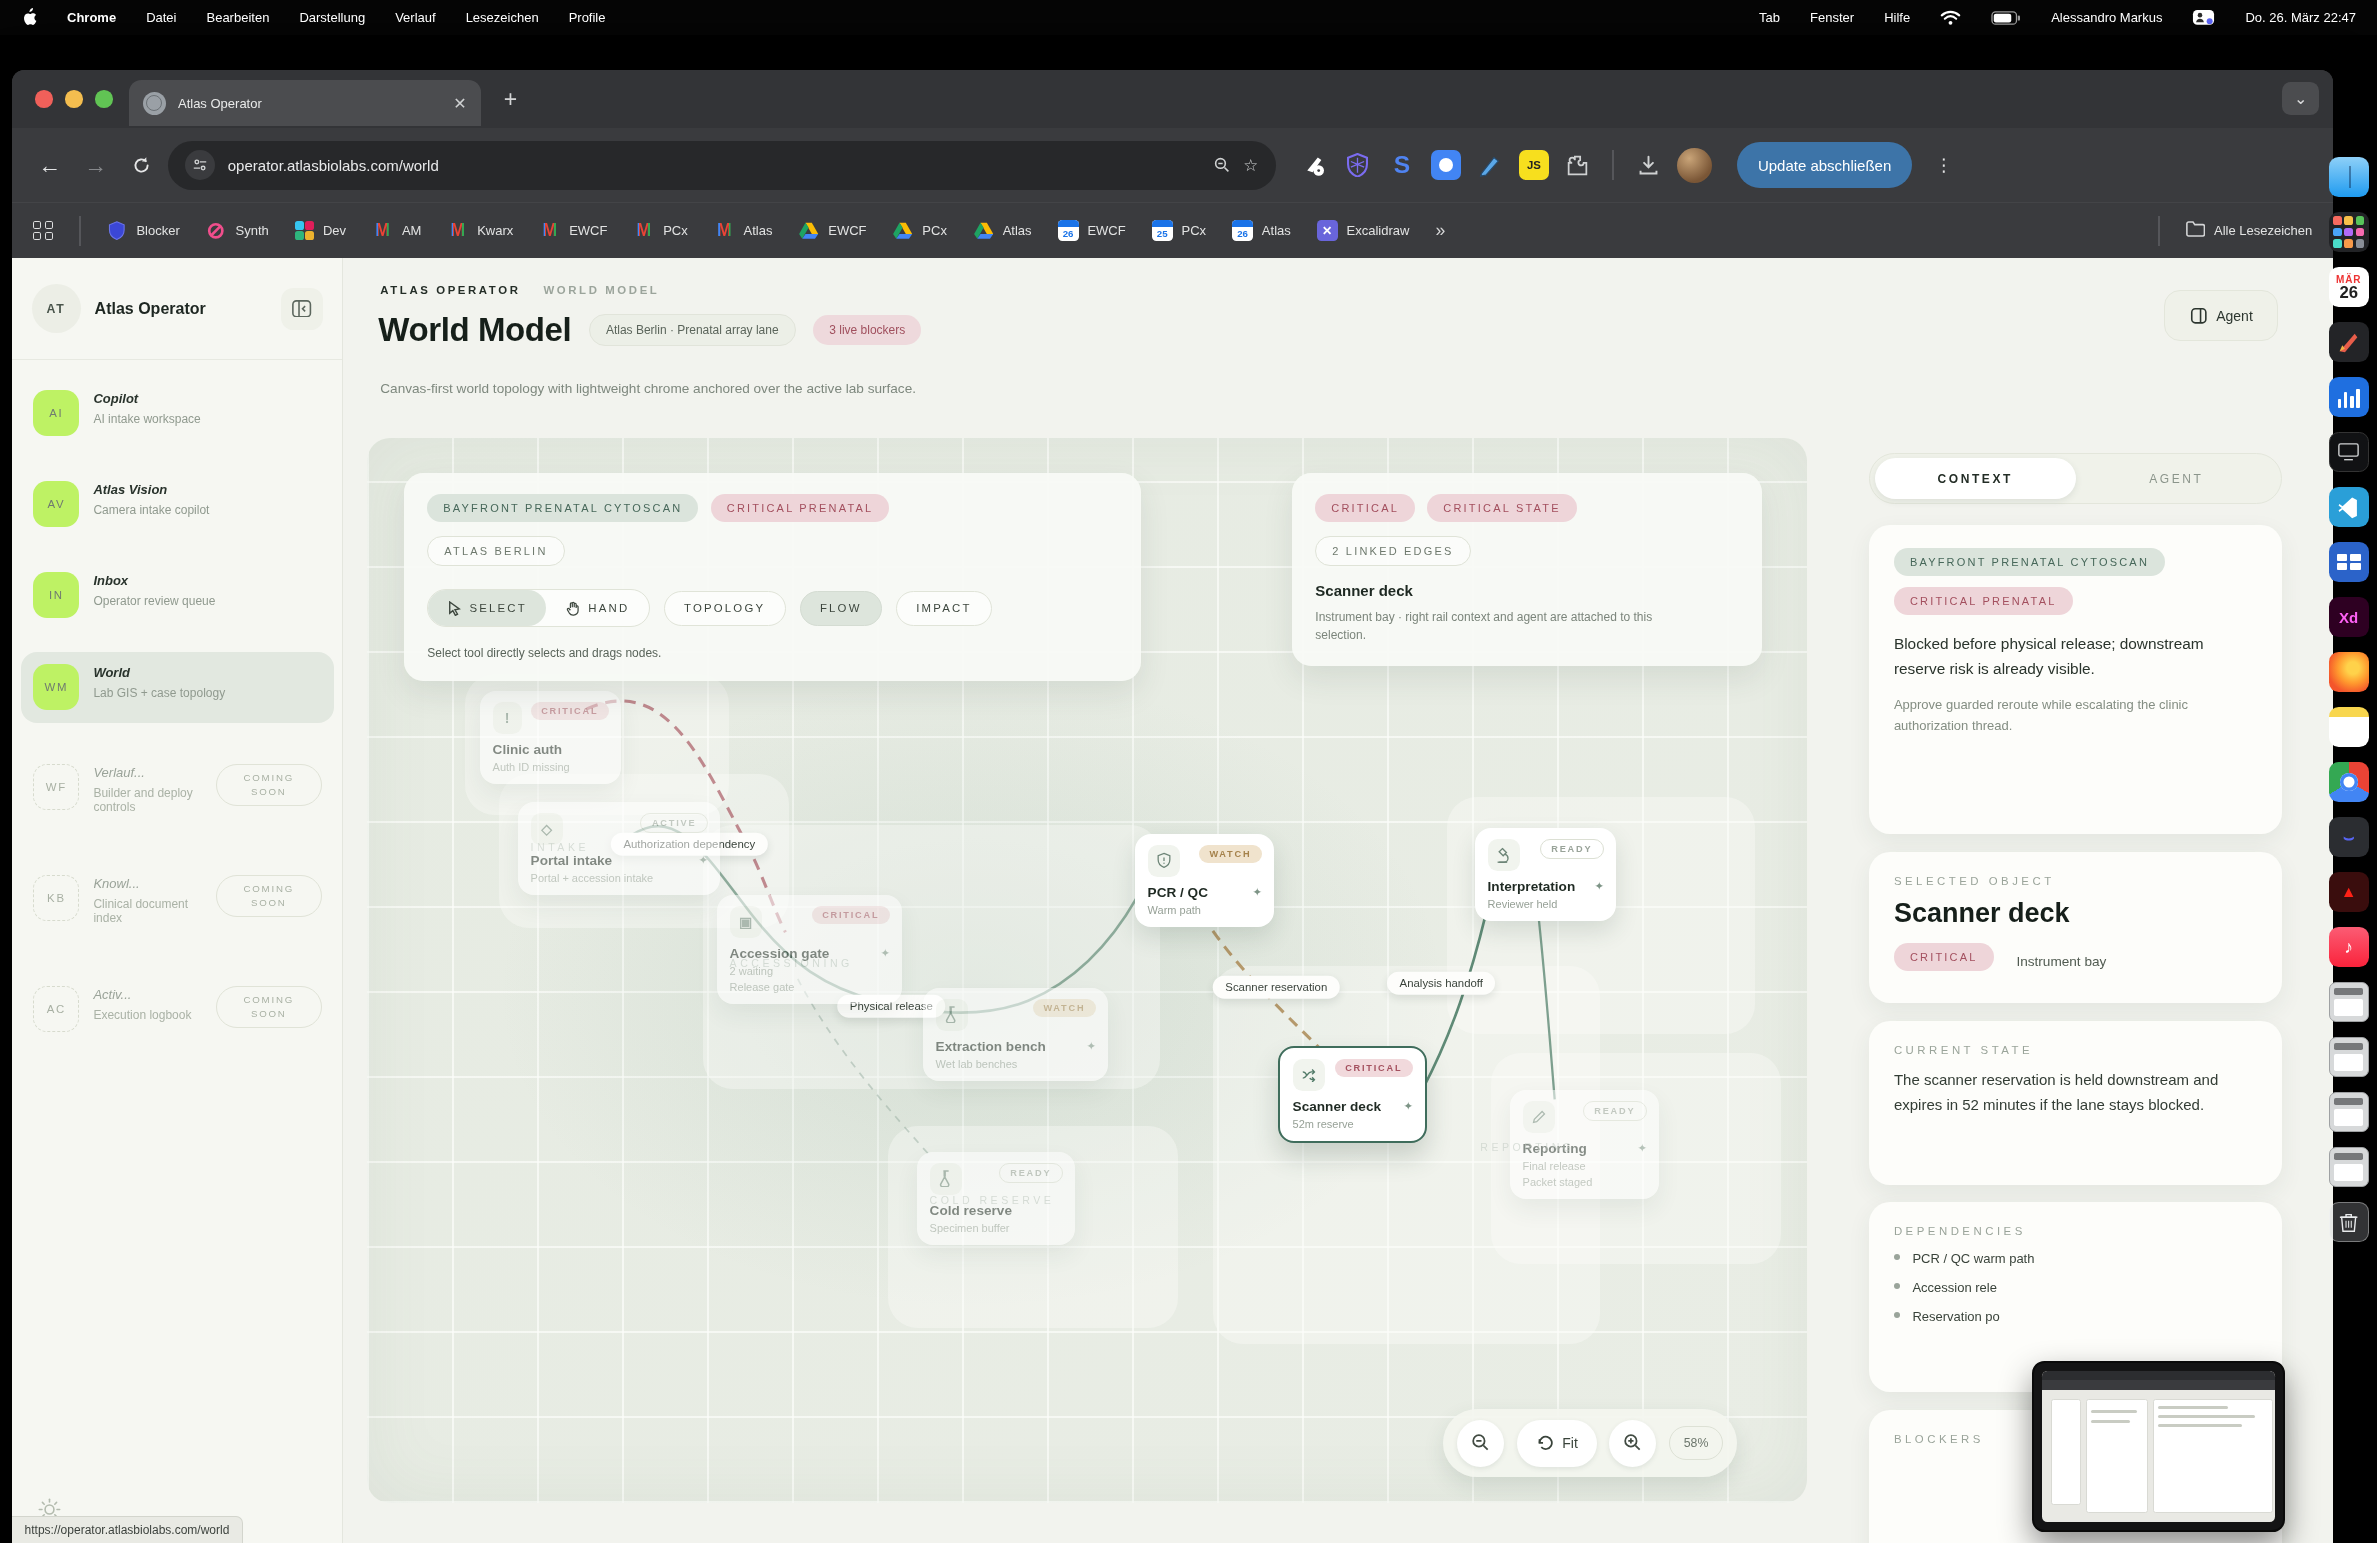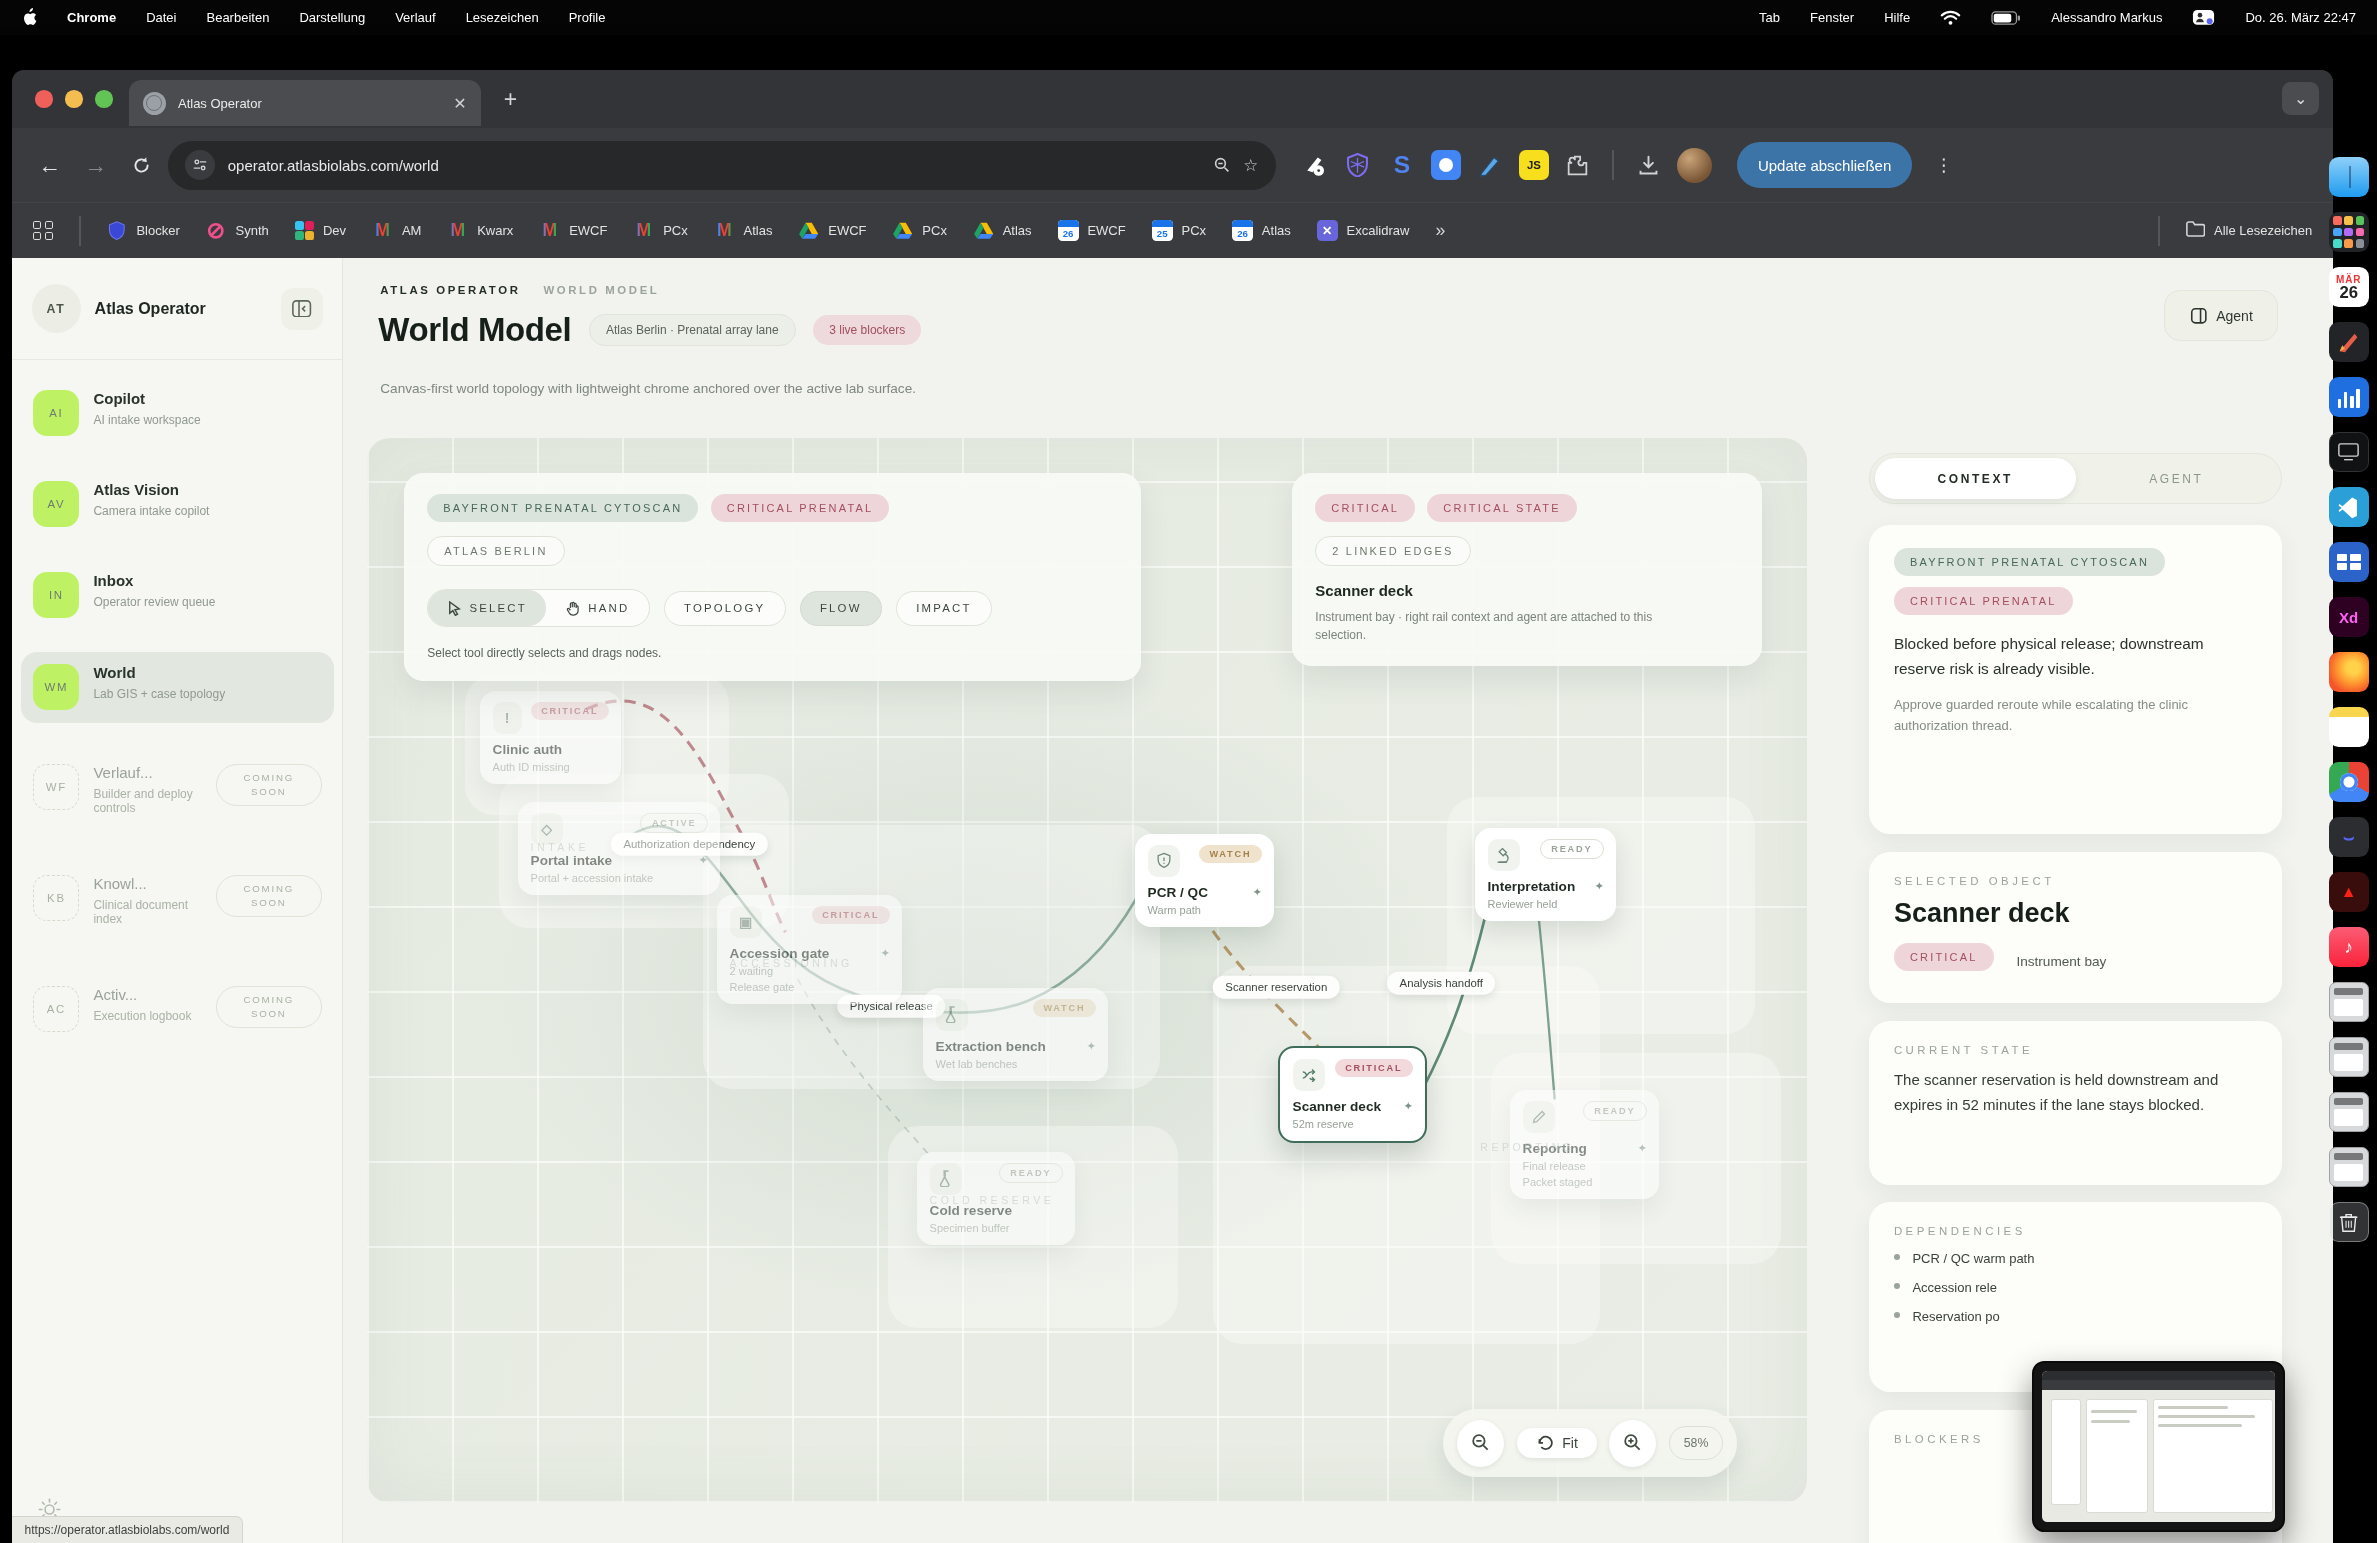--- a/index.html
+++ b/index.html
@@ -82,21 +82,21 @@
   .sb-head { height:102px; display:flex; align-items:center; padding:0 19.3px; gap:14px; border-bottom:0.9px solid #e7e9e1; }
   .sb-logo { width:49px; height:49px; border-radius:50%; background:#eceee6; display:flex; align-items:center; justify-content:center;
     font-size:12.3px; letter-spacing:1.8px; color:#4a554c; font-weight:600; }
   .sb-title { font-size:16px; font-weight:700; color:#1d2621; flex:1; }
   .sb-collapse { width:42px; height:42px; border-radius:12.3px; background:#eff1e9; display:flex; align-items:center; justify-content:center; color:#5c675e; }
   .sb-item { position:absolute; left:8.8px; width:313px; border-radius:16px; padding:12.3px 12.3px; display:flex; gap:14px; align-items:flex-start; }
   .sb-item.sel { background:#e2e8e0; }
   .sb-ic { width:46px; height:46px; border-radius:14px; background:#bef264; display:flex; align-items:center; justify-content:center;
     font-size:11.4px; letter-spacing:1.8px; color:#707b70; flex:0 0 auto; }
   .sb-item.dim .sb-ic { background:transparent; border:0.9px dashed #d7dbce; color:#a8b0a3; }
-  .sb-tt { font-size:15px; font-weight:600; color:#29332c; line-height:1.25; }
+  .sb-tt { font-size:13px; font-weight:600; color:#29332c; line-height:1.25;font-style:italic; }
   .sb-item.dim .sb-tt { color:#9aa399; font-weight:500;}
   .sb-ss { font-size:12px; color:#909a8f; margin-top:4.4px; }
   .sb-item.dim .sb-ss { color:#aab2a6; }
   .soon { float:right; margin-left:12.3px; border:0.9px solid #e0e3d7; border-radius:878px; padding:5.3px 12.3px;
     font-size:9.7px; letter-spacing:1.8px; color:#a9b1a4; text-align:center; line-height:1.5; max-width:106px;}
   .themetoggle { position:absolute; left:26px; bottom:19.3px; color:#b3bbae; }
 
   
   .crumbs { position:absolute; left:368px; top:26px; font-size:11.4px; letter-spacing:2.6px; color:#242d27; font-weight:700; }
   .crumbs .c2 { color:#9ba49b; font-weight:600; margin-left:23px; }
@@ -156,21 +156,21 @@
   .toolbtn.pillonly { border:0.9px solid #e0e4d8; background:rgba(255,255,255,.6); }
   .toolbtn.tinted { background:#dde5dc; border:0.9px solid #d4dcd2; }
   .ovl .caption { margin-top:19.3px; font-size:12px; color:#59645a; }
   .ovl-right .seltitle { font-size:15px; font-weight:700; color:#1e2922; margin-top:16px; }
   .ovl-right .seldesc { font-size:12px; color:#7b857b; margin-top:8.8px; line-height:1.55; width:378px; }
 
   .zoombar { position:absolute; left:1076px; top:971px; background:rgba(243,245,239,.92); border-radius:878px;
     display:flex; align-items:center; gap:12.3px; padding:10.6px 14px; box-shadow:0 8.8px 21px rgba(45,70,55,.12); }
   .zbtn { width:47px; height:47px; border-radius:50%; background:#fff; display:flex; align-items:center; justify-content:center;
     color:#414b42; box-shadow:0 1.8px 5.3px rgba(45,70,55,.10); }
-  .zfit { height:30px; border-radius:878px; background:#fff; display:flex; align-items:center; gap:8.8px; padding:0 19.3px;
+  .zfit { height:47px; border-radius:878px; background:#fff; display:flex; align-items:center; gap:8.8px; padding:0 19.3px;
     font-size:14px; color:#39433a; box-shadow:0 1.8px 5.3px rgba(45,70,55,.10); }
   .zpct { border:0.9px solid #dde1d5; border-radius:878px; padding:8.8px 14px; font-size:12.3px; color:#6c766c; }
 
   
   .rpanel { position:absolute; left:1857px; top:0; width:413px; height:100%; }
   .rtabs { position:absolute; left:0; top:195px; width:413px; height:51px; border:0.9px solid #e3e6db; border-radius:878px;
     background:#f0f2ea; display:flex; padding:4.4px; }
   .rtab { flex:1; border-radius:878px; display:flex; align-items:center; justify-content:center;
     font-size:12px; letter-spacing:2.6px; color:#8b958b; }
   .rtab.on { background:#fff; color:#232d26; font-weight:700; box-shadow:0 2.6px 7px rgba(45,70,55,.10); }

